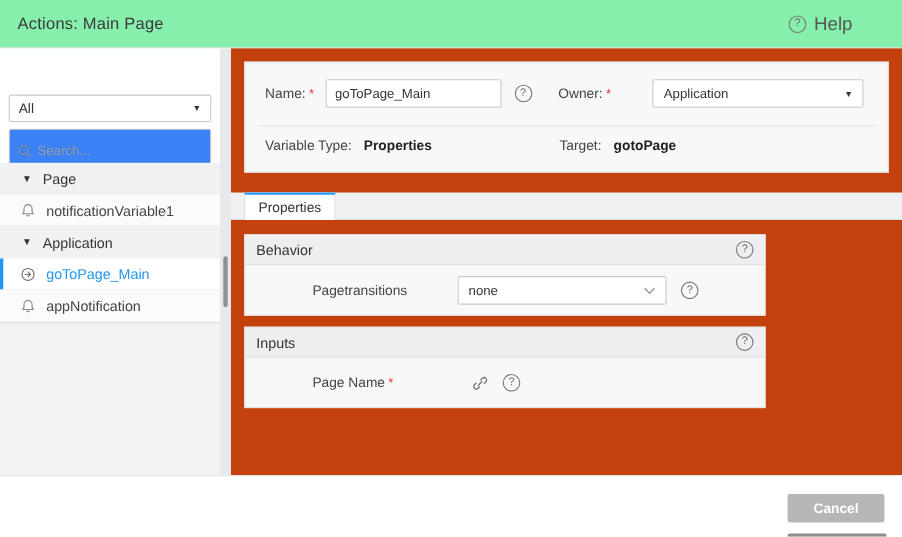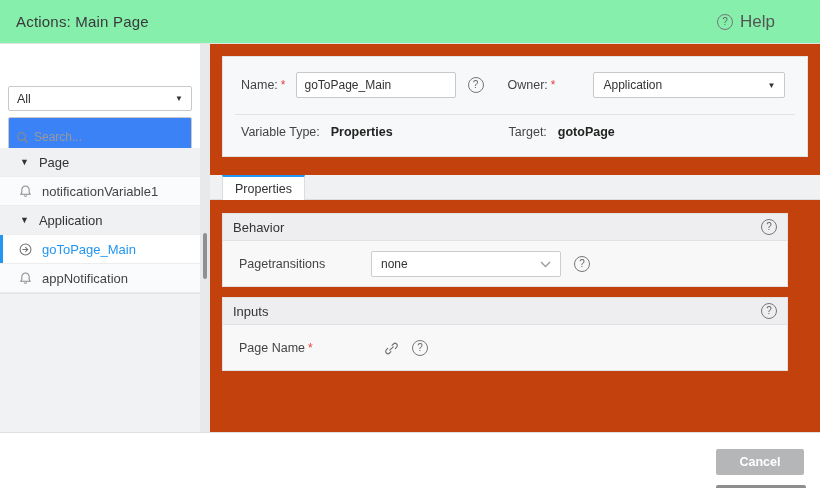--- a/index.html
+++ b/index.html
@@ -47,27 +47,27 @@
   .owner-select { margin-left:10px; width:192px; height:26px; background:#fff; border:1px solid #c9c9c9; border-radius:2px; display:flex; align-items:center; font-size:12px; color:#333; padding:0 9px; cursor:pointer; }
   .owner-select .caret { margin-left:auto; font-size:8px; color:#333; }
   .form-divider { position:absolute; left:12px; right:12px; top:57px; border-top:1px solid #e3e3e4; }
   .form-row2 { position:absolute; left:0; top:57px; width:100%; height:35px; display:flex; align-items:center; padding-left:18px; }
   .ro-value { font-size:12.5px; color:#222; font-weight:700; margin-left:11px; }
   .target-group { margin-left:116px; display:flex; align-items:center; }
 
   .tab-strip { position:absolute; left:0; top:131px; width:610px; height:25px; background:#f0f1f2; border-bottom:1px solid #ddd; }
   .tab { position:absolute; left:12px; top:0; height:25px; min-width:73px; background:#fff; border-top:2px solid #2196f3; border-left:1px solid #ddd; border-right:1px solid #ddd; display:flex; align-items:center; justify-content:center; font-size:12.5px; color:#333; padding:0 12px; cursor:pointer; }
 
-  .section { position:absolute; left:12px; width:566px; border:1px solid #e2e2e3; background:#f8f8f9; }
+  .section { position:absolute; left:12px; width:474px; border:1px solid #e2e2e3; background:#f8f8f9; }
   .section.behavior { top:169px; height:74px; }
   .section.inputs { top:253px; height:74px; }
   .section-header { height:27px; background:#eeeef0; border-bottom:1px solid #e2e2e3; display:flex; align-items:center; padding:0 10px 0 10px; font-size:13px; color:#333; }
   .section-header .q-icon { margin-left:auto; }
   .section-body { height:46px; display:flex; align-items:center; padding-left:16px; }
-  .row-label { width:132px; font-size:12.5px; color:#444; }
+  .row-label { width:132px; font-size:12.5px; color:#444;margin-left:45px; }
   .dd { width:190px; height:26px; background:#fff; border:1px solid #ccc; border-radius:2px; display:flex; align-items:center; font-size:12px; color:#333; padding:0 9px; cursor:pointer;gap:28px; }
   .dd .chev { margin-left:auto; display:inline-flex; }
   .icon-btn { margin-left:13px; display:inline-flex; cursor:pointer; }
 
   
   .footer { position:absolute; left:0; top:432px; width:820px; height:56px; background:#fff; border-top:1px solid #e0e0e1; }
   .footer-btns { position:absolute; right:14px; top:16px; display:flex; gap:10px;flex-direction:column; }
   .btn { height:26px; border:none; border-radius:2px; color:#fff; font-size:12.5px; font-weight:700; cursor:pointer; font-family:inherit; padding:0 18px; }
   .btn.cancel { background:#b5b6b7; width:88px; }
   .btn.save { background:#8d8e8f; width:90px; }

